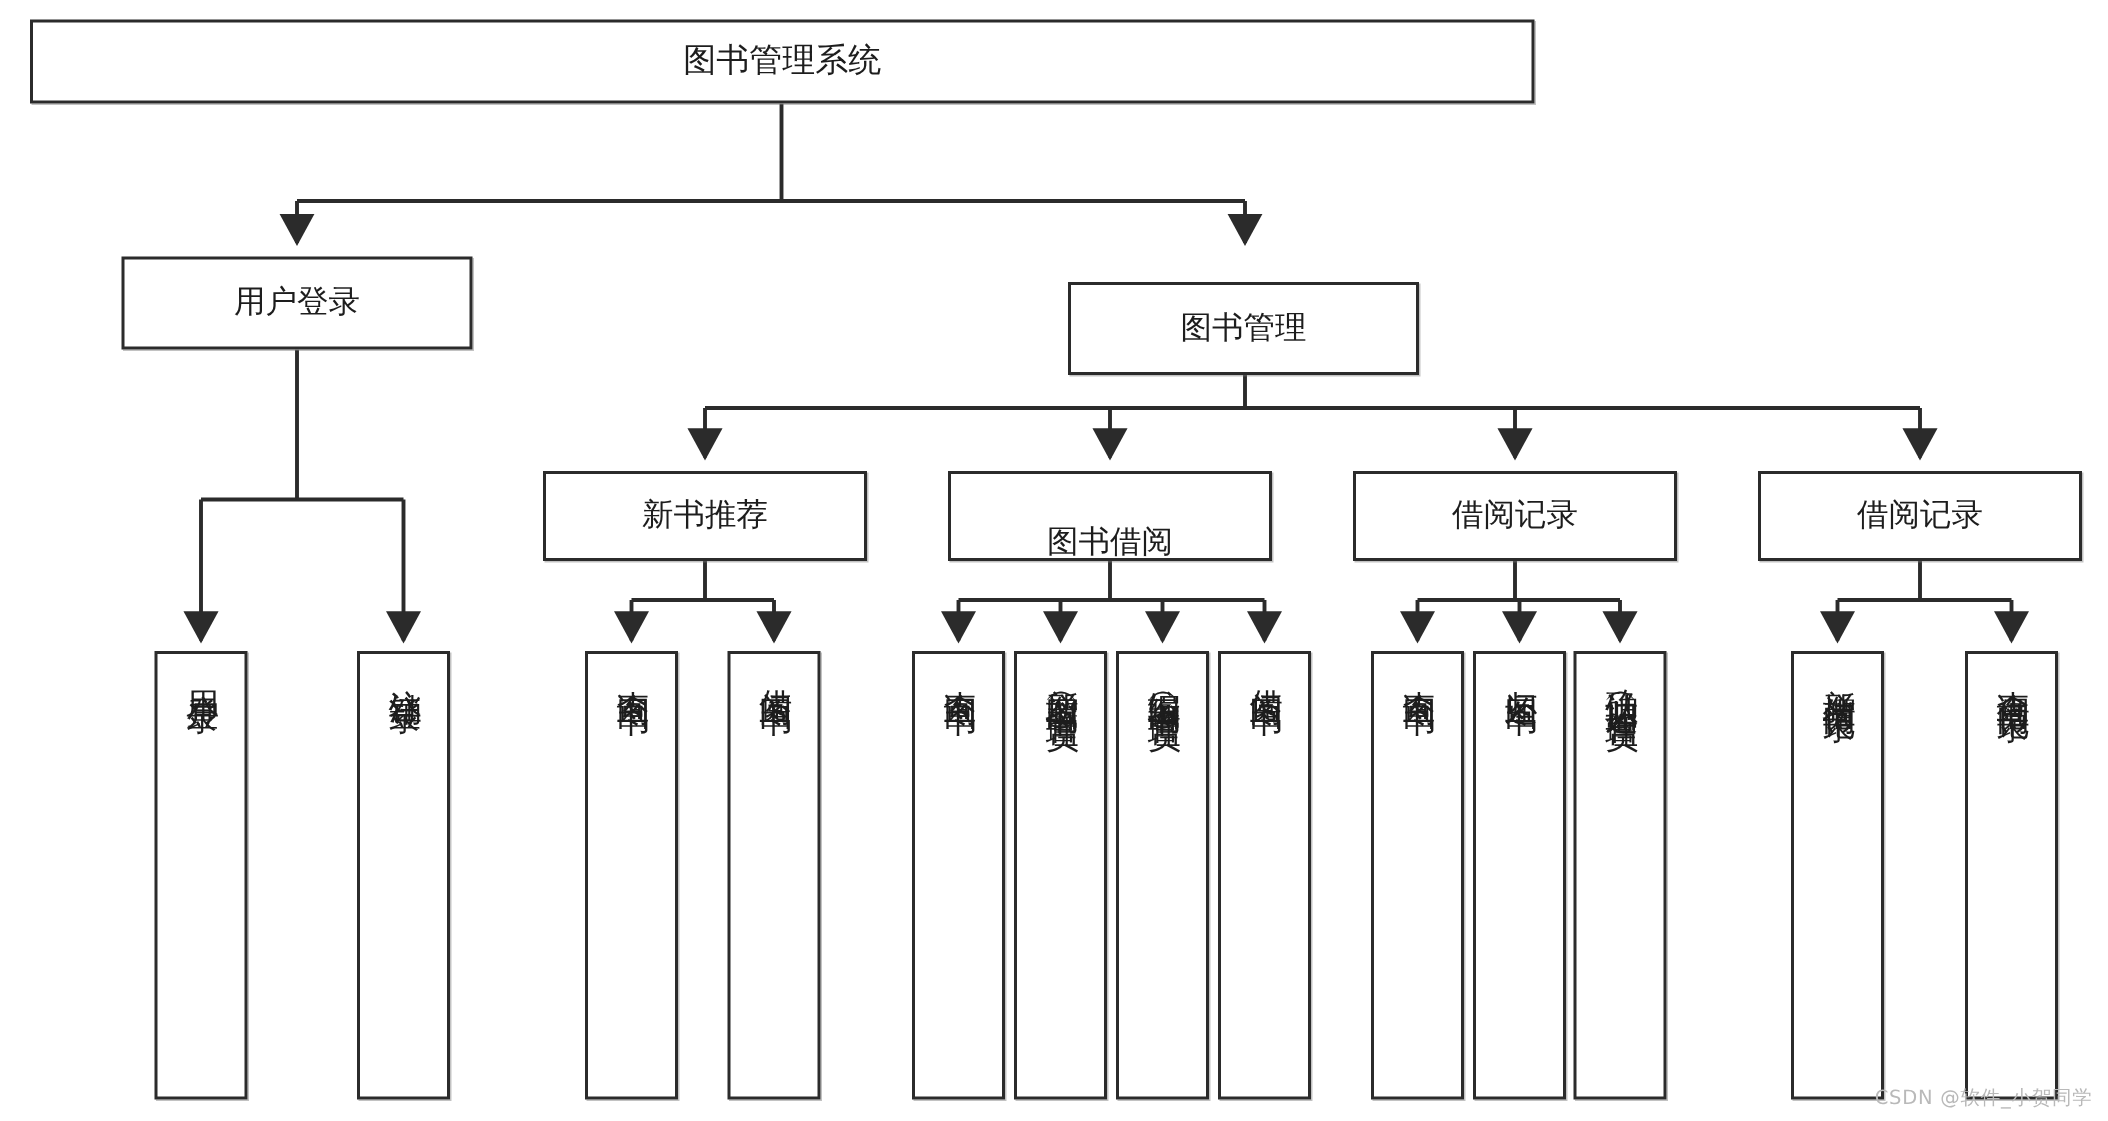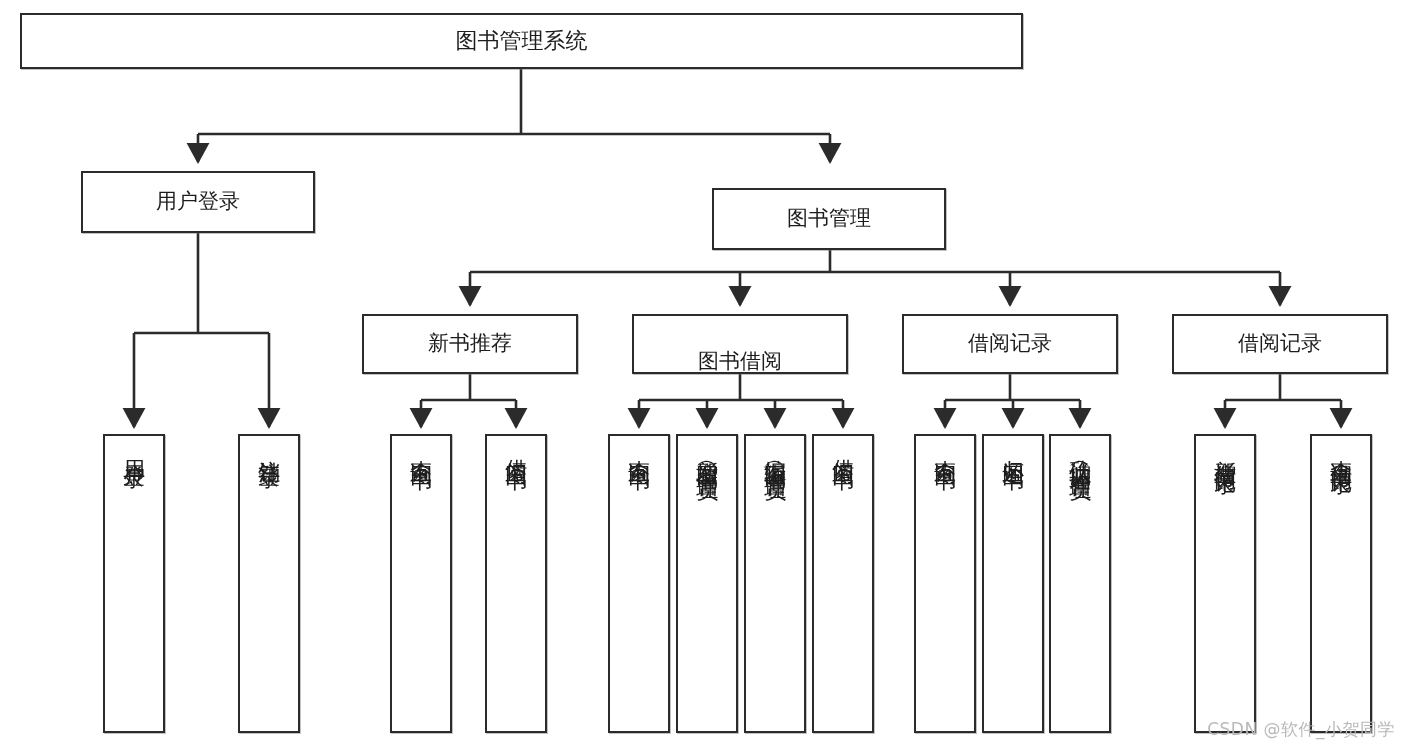--- a/index.html
+++ b/index.html
@@ -55,21 +55,21 @@
     font-size: 22px;
     letter-spacing: 3px;
   }
   .node.root .label {
     font-size: 22px;
   }
   #watermark {
     position: absolute;
     right: 10px;
     bottom: 6px;
-    font-size: 17px;
+    font-size: 13px;
     color: #b9b9b9;
     letter-spacing: 0.5px;
     white-space: nowrap;
   }
 </style>
 </head>
 <body>
 
 <div id="canvas">
 

